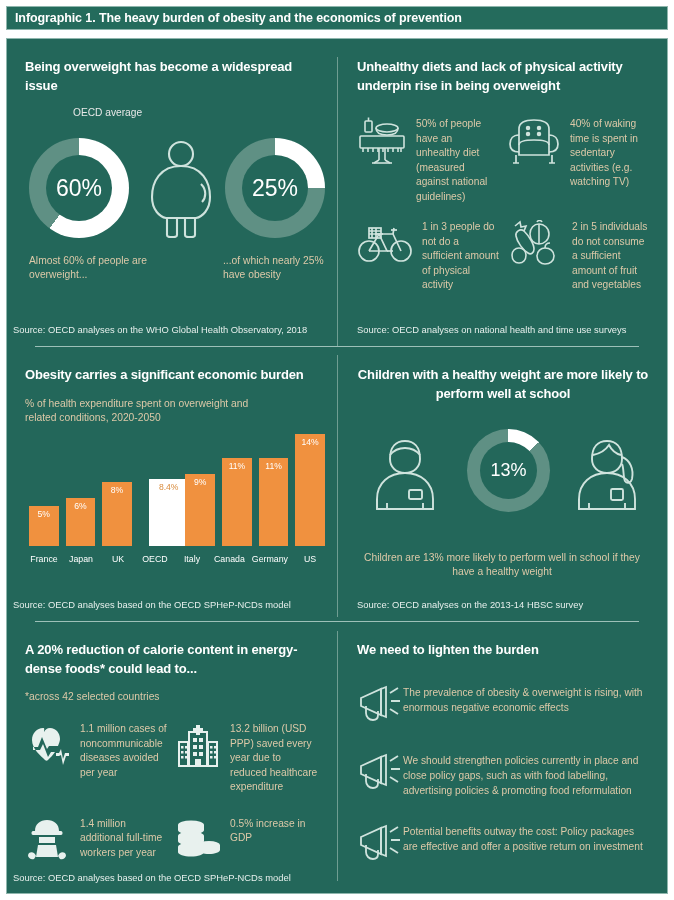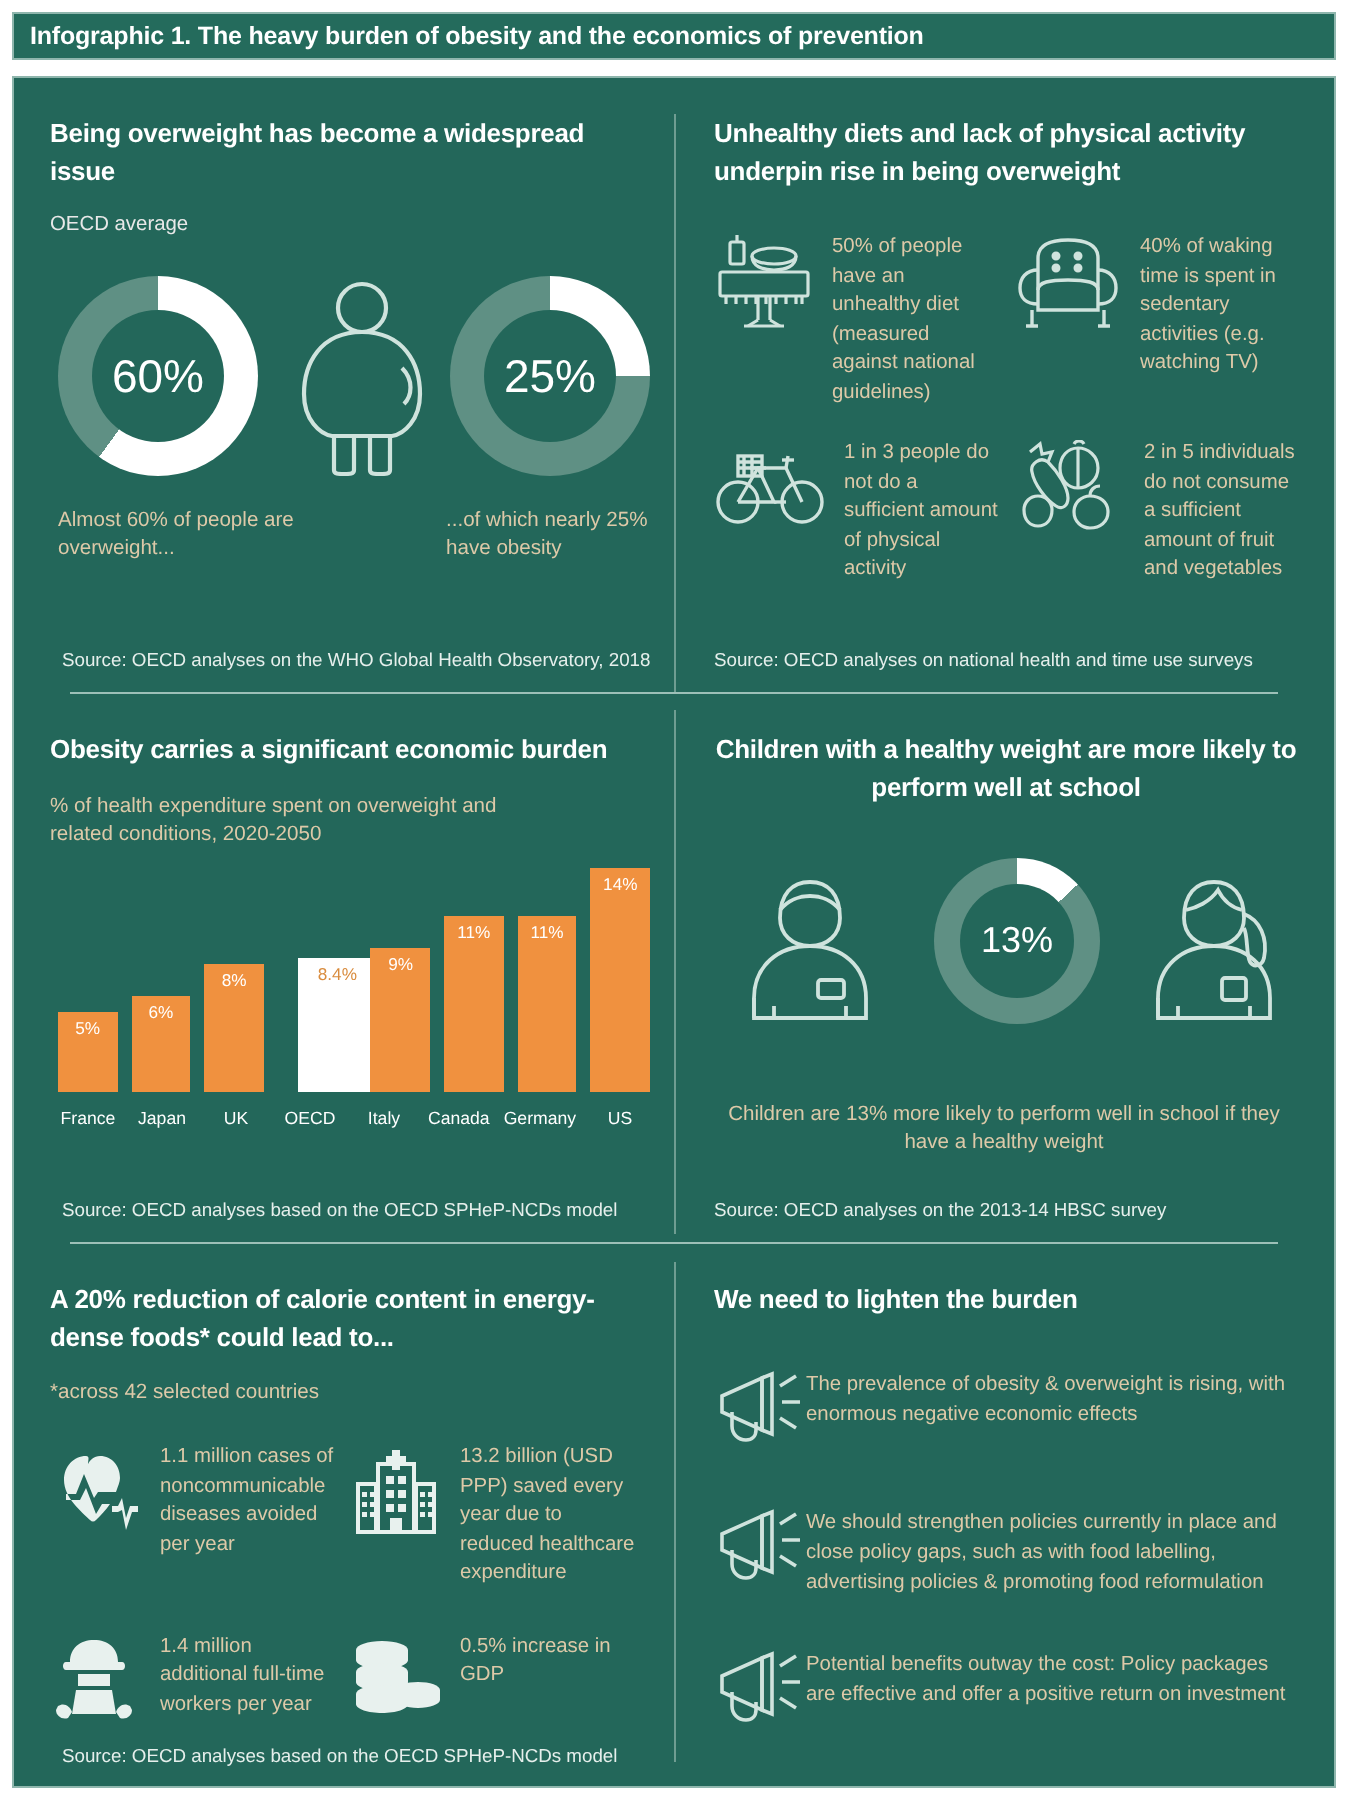--- a/index.html
+++ b/index.html
@@ -77,21 +77,21 @@
     color: #ddc9a8;
     font-size: 10.3px;
     line-height: 14px;
   }
   .sub-white {
     color: #e8e8e8;
     font-size: 10.2px;
   }
   .source {
     position: absolute;
-    bottom: 10px; left: 24px;
+    bottom: 10px; left: 6px;
     color: #e6efec;
     font-size: 9.4px;
   }
   .quad.right .source { left: 20px; }
 
   
   .donut { position: relative; }
   .donut .lbl {
     position: absolute; inset: 0;
     display: flex; align-items: center; justify-content: center;
@@ -162,21 +162,21 @@
     <div class="vline" style="left:330px; top:18px; height:290px;"></div>
     <div class="vline" style="left:330px; top:316px; height:262px;"></div>
     <div class="vline" style="left:330px; top:592px; height:250px;"></div>
     <div class="hline" style="top:307px;"></div>
     <div class="hline" style="top:582px;"></div>
 
     <div class="grid">
 
       <div class="quad">
         <h2 class="heading">Being overweight has become a widespread issue</h2>
-        <div class="sub-white" style="margin-top:12px;">OECD average</div>
+        <div class="sub-white" style="margin-top:12px;margin-left:48px;">OECD average</div>
 
         <div style="position:relative; margin-top:20px; height:100px;">
 
           <div class="donut" style="position:absolute; left:4px; top:0; width:100px; height:100px;
                       background: conic-gradient(#ffffff 0 216deg, #5f9084 216deg 360deg);
                       border-radius:50%;">
             <div style="position:absolute; inset:17px; background:#23675a; border-radius:50%;"></div>
             <div class="lbl" style="font-size:23px;">60%</div>
           </div>
 

